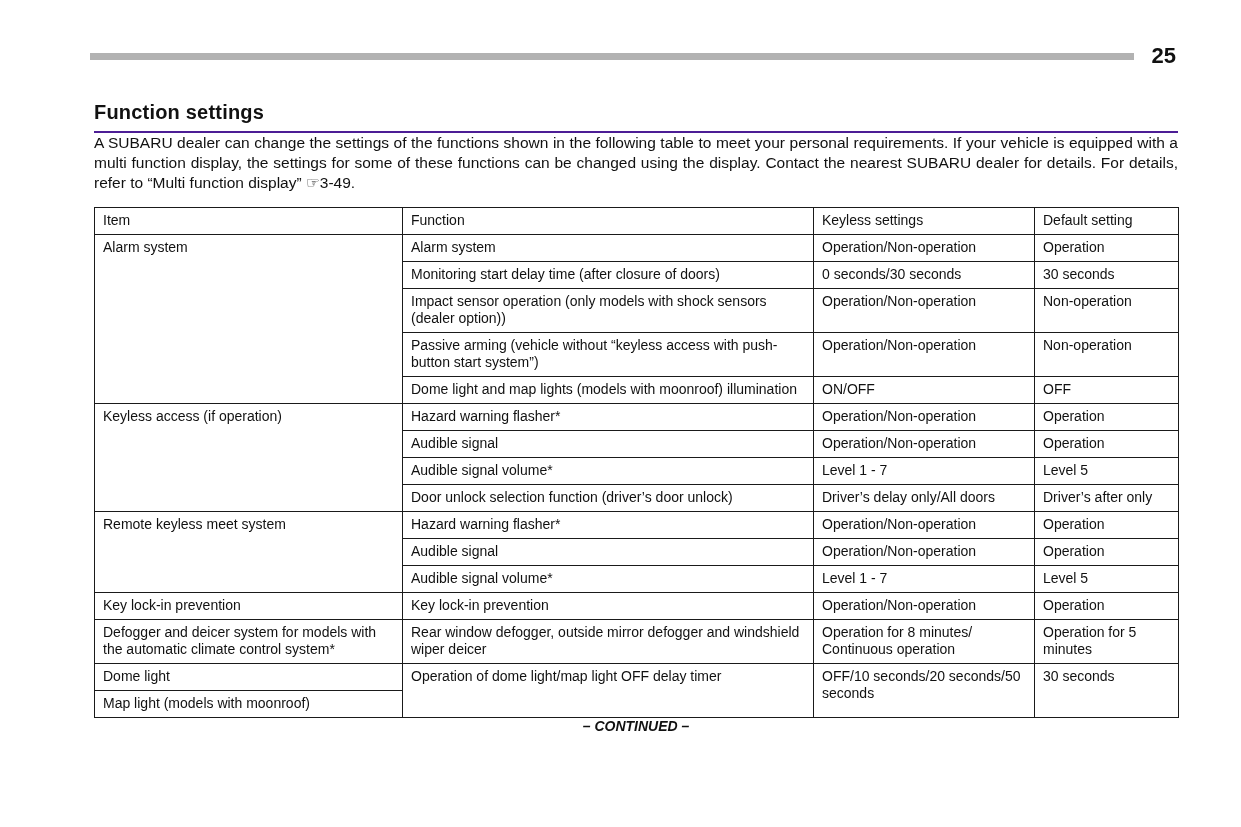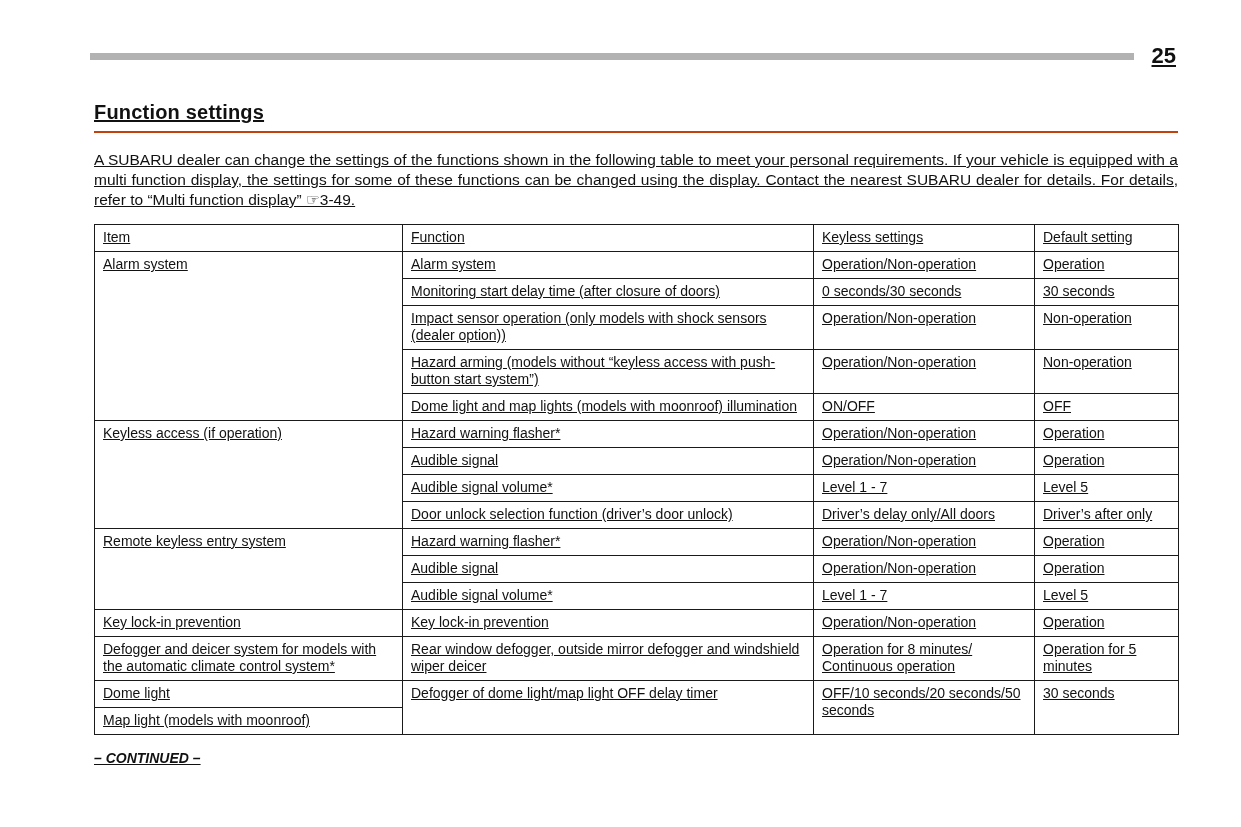--- a/index.html
+++ b/index.html
@@ -9,21 +9,20 @@
     height: 827px;
     position: relative;
     overflow: hidden;
     font-family: "Liberation Sans", sans-serif;
     color: #111111;
   }
   .page {
     position: absolute;
     inset: 0;
     padding: 45px 63px 8px 94px;
-    text-decoration: underline;
   }
   .topline {
     display: flex;
     align-items: center;
     margin-left: -4px;
   }
   .top-bar {
     flex: 1;
     height: 7px;
     background: #b2b2b2;
@@ -35,24 +34,23 @@
     color: #111;
     line-height: 1;
     padding-right: 2px;
   }
   .heading {
     margin-top: 34px;
     font-size: 20px;
     font-weight: bold;
     letter-spacing: 0.2px;
     padding-bottom: 7px;
-    border-bottom: 2px solid #c2410c;
+    border-bottom: 2px solid #4c1d95;
   }
   .intro {
-    margin-top: 17px;
     font-size: 15.5px;
     line-height: 20px;
     text-align: justify;
   }
   table.settings-table {
     margin-top: 14px;
     width: 100%;
     border-collapse: collapse;
     table-layout: fixed;
   }
@@ -69,22 +67,21 @@
   }
   table.settings-table th {
     height: 16px;
     margin-left: 24px;
   }
   table.settings-table td {
     height: 27px;
   }
   td.item { vertical-align: top; }
   .continued {
-    margin-top: 15px;
-    text-align: left;
+    text-align: center;
     font-weight: bold;
     font-style: italic;
     font-size: 14px;
     color: #111;
   }
 </style>
 </head>
 <body>
 
 <div class="page">
@@ -125,21 +122,21 @@
         <td>Monitoring start delay time (after closure of doors)</td>
         <td>0 seconds/30 seconds</td>
         <td>30 seconds</td>
       </tr>
       <tr>
         <td>Impact sensor operation (only models with shock sensors (dealer option))</td>
         <td>Operation/Non-operation</td>
         <td>Non-operation</td>
       </tr>
       <tr>
-        <td>Hazard arming (models without “keyless access with push-button start system”)</td>
+        <td>Passive arming (vehicle without “keyless access with push-button start system”)</td>
         <td>Operation/Non-operation</td>
         <td>Non-operation</td>
       </tr>
       <tr>
         <td>Dome light and map lights (models with moonroof) illumination</td>
         <td>ON/OFF</td>
         <td>OFF</td>
       </tr>
 
       <tr>
@@ -158,21 +155,21 @@
         <td>Level 1 - 7</td>
         <td>Level 5</td>
       </tr>
       <tr>
         <td>Door unlock selection function (driver’s door unlock)</td>
         <td>Driver’s delay only/All doors</td>
         <td>Driver’s after only</td>
       </tr>
 
       <tr>
-        <td class="item" rowspan="3">Remote keyless entry system</td>
+        <td class="item" rowspan="3">Remote keyless meet system</td>
         <td>Hazard warning flasher*</td>
         <td>Operation/Non-operation</td>
         <td>Operation</td>
       </tr>
       <tr>
         <td>Audible signal</td>
         <td>Operation/Non-operation</td>
         <td>Operation</td>
       </tr>
       <tr>
@@ -190,21 +187,21 @@
 
       <tr>
         <td class="item">Defogger and deicer system for models with the automatic climate control system*</td>
         <td>Rear window defogger, outside mirror defogger and windshield wiper deicer</td>
         <td>Operation for 8 minutes/ Continuous operation</td>
         <td>Operation for 5 minutes</td>
       </tr>
 
       <tr>
         <td class="item">Dome light</td>
-        <td rowspan="2">Defogger of dome light/map light OFF delay timer</td>
+        <td rowspan="2">Operation of dome light/map light OFF delay timer</td>
         <td rowspan="2">OFF/10 seconds/20 seconds/50 seconds</td>
         <td rowspan="2">30 seconds</td>
       </tr>
       <tr>
         <td class="item">Map light (models with moonroof)</td>
       </tr>
     </tbody>
   </table>
 
   <div class="continued">– CONTINUED –</div>

